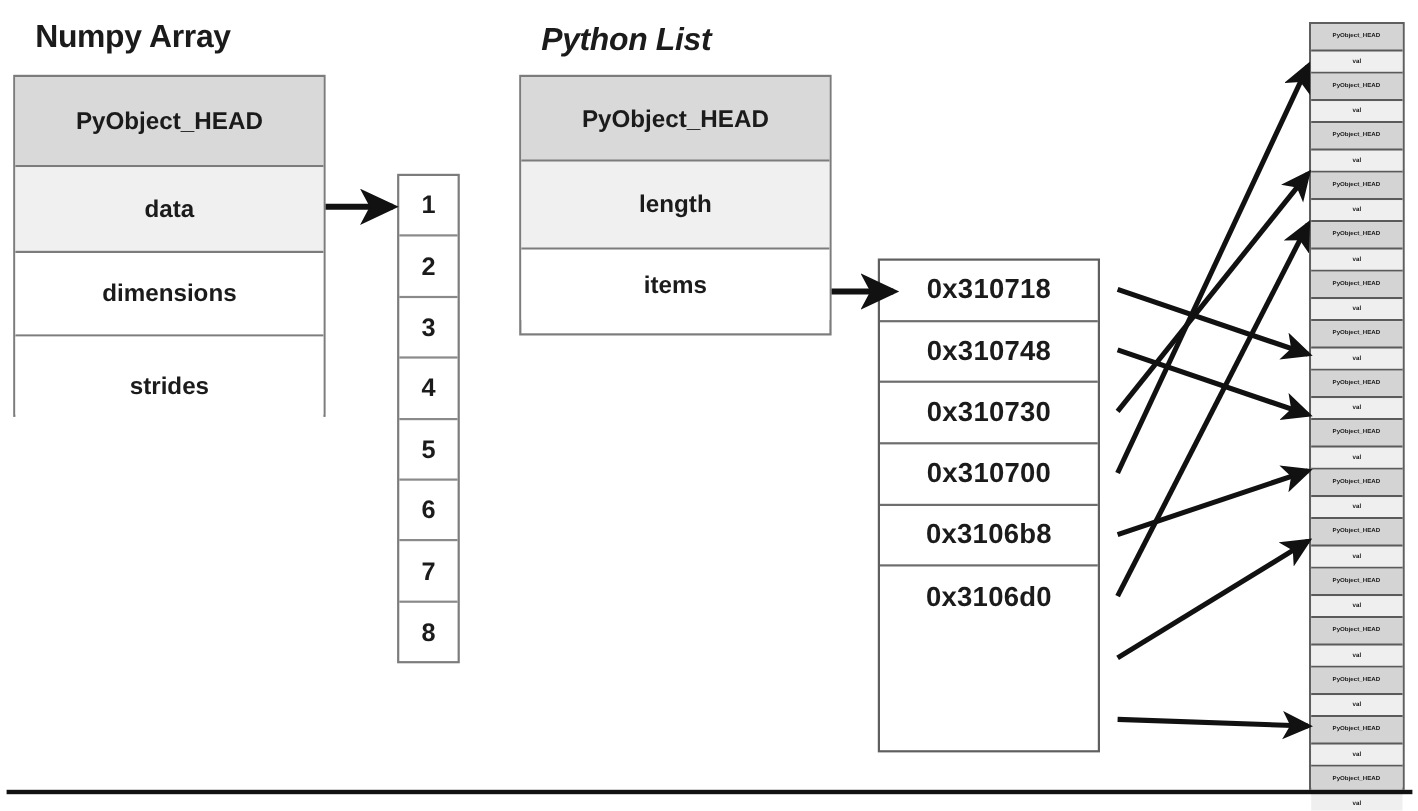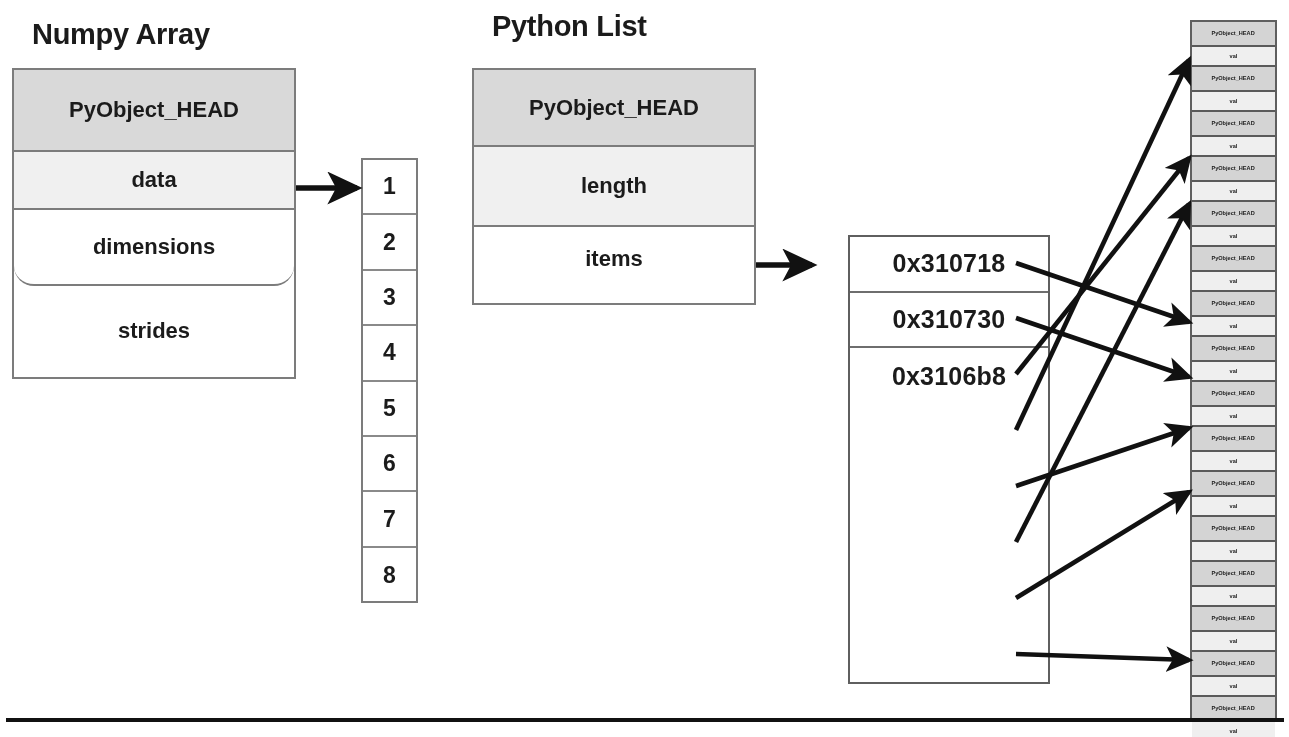--- a/index.html
+++ b/index.html
@@ -158,48 +158,51 @@
 </style>
 </head>
 <body>
 
 <div id="stage">
 
   <div class="title" style="left:32px; top:18px;">Numpy Array</div>
 
   <div class="struct" id="numpy-struct" style="left:12px; top:68px; width:284px; height:311px;">
       <div class="row head" style="height: 82px;">PyObject_HEAD</div>
-      <div class="row shade" style="height: 58px;">data</div>
-      <div class="row plain" style="height: 76px; border-radius: 20px;">dimensions</div>
+      <div class="row shade" style="height: 78px;">data</div>
+      <div class="row plain" style="height: 76px;">dimensions</div>
       <div class="row plain" style="height: 89px;">strides</div>
     </div>
 
   <div class="datacol" id="numpy-data" style="left:361px; top:158px; width:57px; height:445px;">
       <div class="cell">1</div>
       <div class="cell">2</div>
       <div class="cell">3</div>
       <div class="cell">4</div>
       <div class="cell">5</div>
       <div class="cell">6</div>
       <div class="cell">7</div>
       <div class="cell">8</div>
     </div>
 
-  <div class="title" style="left:492px; top:10px;">Python List</div>
+  <div class="title" style="left:492px; top:20px;font-style:italic;">Python List</div>
 
   <div class="struct" id="list-struct" style="left:472px; top:68px; width:284px; height:237px;">
       <div class="row head" style="height: 77px;">PyObject_HEAD</div>
       <div class="row shade" style="height: 80px;">length</div>
       <div class="row plain" style="height: 64px;">items</div>
     </div>
 
-  <div class="ptrcol" id="ptr-col" style="left:848px; top:235px; width:202px; height:449px;">
+  <div class="ptrcol" id="ptr-col" style="left:798px; top:235px; width:202px; height:449px;">
       <div class="cell">0x310718</div>
+      <div class="cell">0x310748</div>
       <div class="cell">0x310730</div>
+      <div class="cell">0x310700</div>
       <div class="cell">0x3106b8</div>
+      <div class="cell">0x3106d0</div>
     </div>
 
   <div class="heapcol" id="heap-col" style="left:1190px; top:20px; width:87px; height:698px;">
       <div class="obj">
         <div class="ohead">
           <span>PyObject_HEAD</span>
         </div>
         <div class="oval">
           <span>val</span>
         </div>

